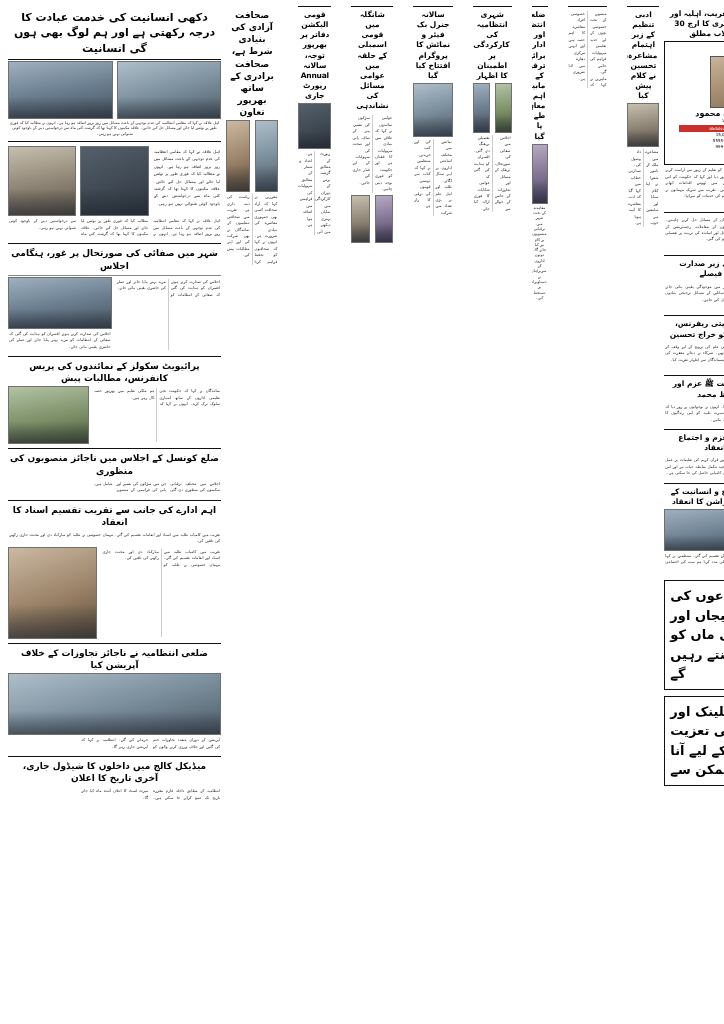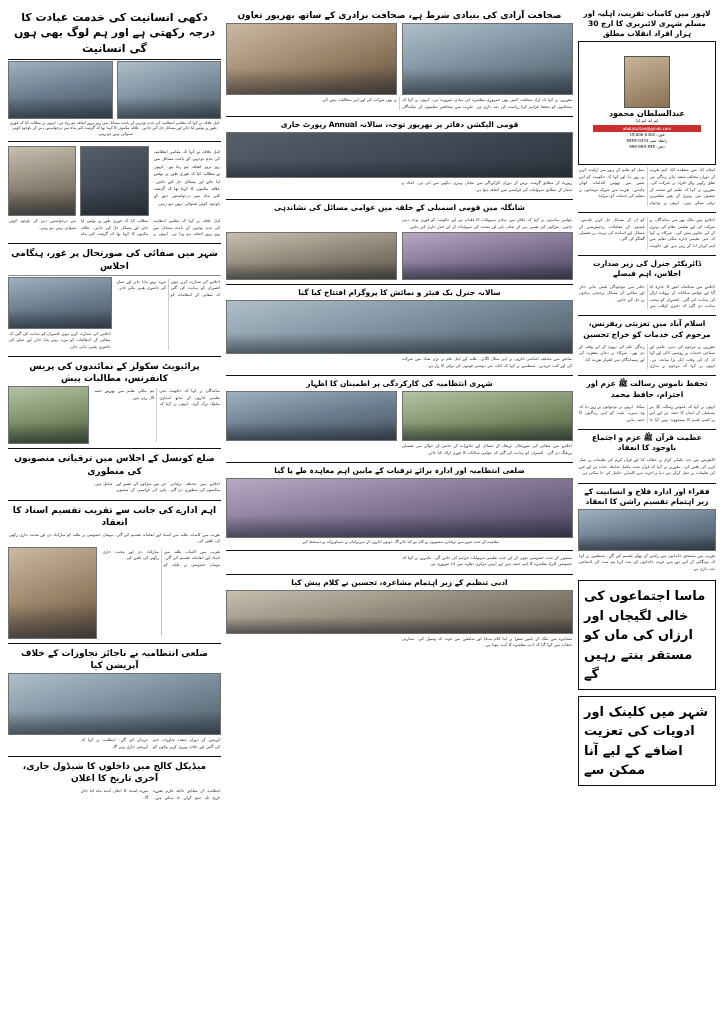--- a/index.html
+++ b/index.html
@@ -16,21 +16,21 @@
     overflow: hidden;
     padding: 6px 8px;
   }
   .grid {
     display: grid;
     grid-template-columns: 213px 1fr 138px;
     gap: 5px;
     height: 100%;
   }
   .col { display: flex; flex-direction: column; gap: 4px; }
-  .colmid { display: flex; flex-direction: column; gap: 4px; }
+  .colmid { display: flex; flex-direction: row; gap: 20px; }
   .midrow { display: grid; grid-template-columns: 1fr 1fr; gap: 5px; }
 
   
   .article {
     border-top: 1.5px solid #111;
     padding-top: 2px;
     overflow: hidden;
   }
   .article.noline { border-top: none; }
   .headline {
@@ -183,21 +183,21 @@
 
       <div class="article">
         <div class="headline">پرائیویٹ سکولز کے نمائندوں کی پریس کانفرنس، مطالبات پیش</div>
         <div class="flex">
           <div class="photo ph-green" style="width:38%;height:58px"></div>
           <div class="grow body mini cols2">نمائندگان نے کہا کہ حکومت نجی تعلیمی اداروں کے ساتھ امتیازی سلوک ترک کرے۔ انہوں نے کہا کہ ہم ملکی تعلیم میں بھرپور حصہ ڈال رہے ہیں۔</div>
         </div>
       </div>
 
       <div class="article">
-        <div class="headline">ضلع کونسل کے اجلاس میں ترقیاتی منصوبوں کی منظوری</div>
+        <div class="headline">ضلع کونسل کے اجلاس میں ناجائز منصوبوں کی منظوری</div>
         <div class="body mini cols4">اجلاس میں مختلف ترقیاتی سکیموں کی منظوری دی گئی جن میں سڑکوں کی تعمیر اور پانی کی فراہمی کے منصوبے شامل ہیں۔</div>
       </div>
 
       <div class="article">
         <div class="headline">اہم ادارے کی جانب سے تقریب تقسیم اسناد کا انعقاد</div>
         <div class="body mini">تقریب میں کامیاب طلبہ میں اسناد اور انعامات تقسیم کیے گئے۔ مہمان خصوصی نے طلبہ کو مبارکباد دی اور محنت جاری رکھنے کی تلقین کی۔</div>
         <div class="flex">
           <div class="photo ph-portrait" style="width:42%;height:92px"></div>
           <div class="grow body mini cols2">تقریب میں کامیاب طلبہ میں اسناد اور انعامات تقسیم کیے گئے۔ مہمان خصوصی نے طلبہ کو مبارکباد دی اور محنت جاری رکھنے کی تلقین کی۔</div>
         </div>

